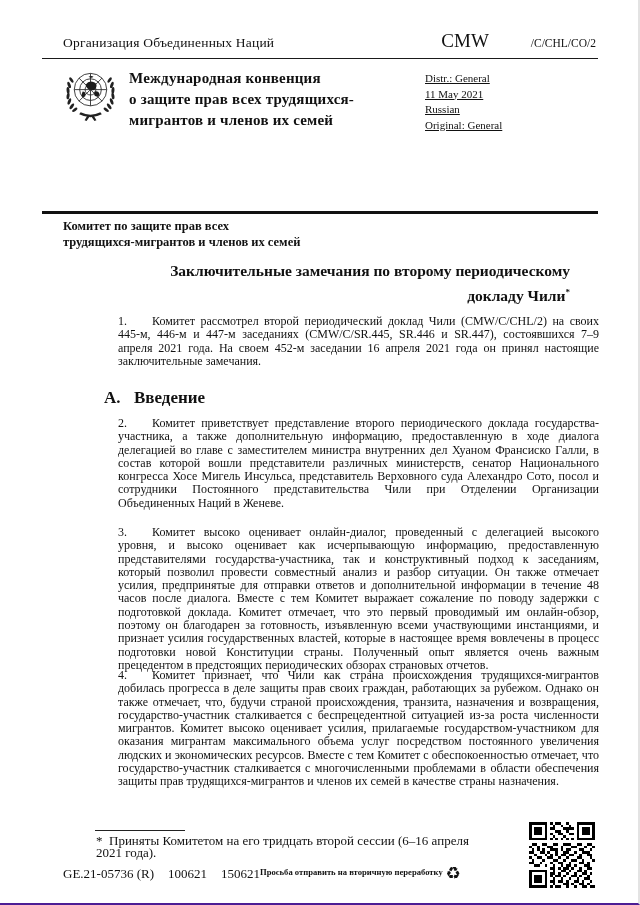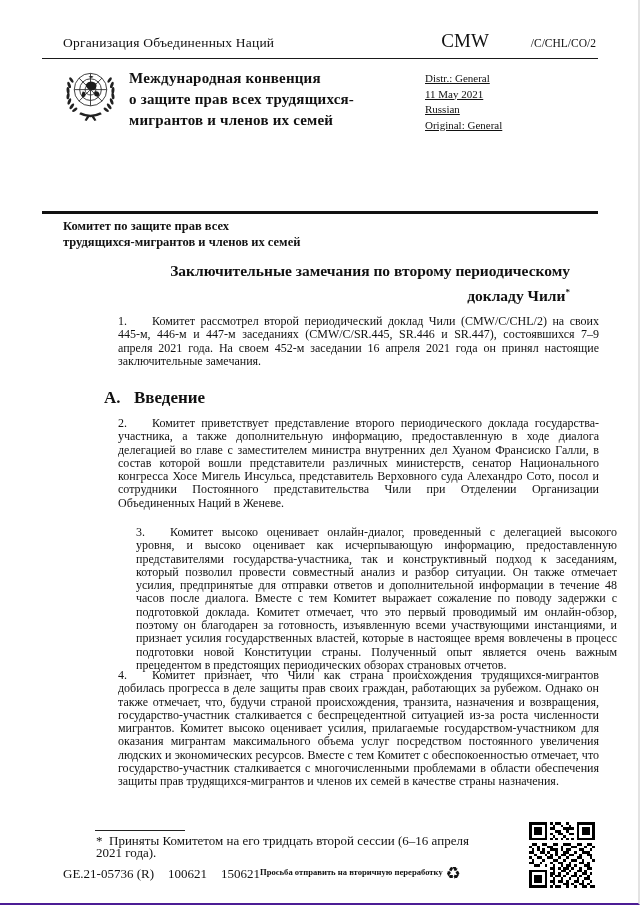--- a/index.html
+++ b/index.html
@@ -24,21 +24,21 @@
 
   .committee { position: absolute; left: 63px; top: 219px; font-weight: bold; font-size: 12.5px; line-height: 15.5px; }
 
   .doc-title { position: absolute; left: 118px; top: 261px; width: 452px; font-weight: bold; font-size: 15.5px; line-height: 20.5px; text-align: right; }
   .doc-title sup { font-size: 9px; vertical-align: super; }
 
   .body-par { position: absolute; left: 118px; width: 481px; font-size: 12px; line-height: 13.3px; text-align: justify; }
   .pnum { display: inline-block; width: 34px; }
   .p1 { top: 315px; }
   .p2 { top: 417px; }
-  .p3 { top: 526px; margin-left: 18px; }
+  .p3 { top: 526px; }
   .p4 { top: 669px; }
 
   .section-head { position: absolute; left: 88px; top: 388px; font-weight: bold; font-size: 17px; margin-left: 16px; }
   .sec-letter { display: inline-block; width: 30px; }
 
   
   .fn-rule { position: absolute; left: 95px; top: 830px; width: 90px; height: 1px; background: #222; }
   .footnote { position: absolute; left: 96px; top: 835px; width: 400px; font-size: 13px; line-height: 12px; }
   .fn-marker { display: inline-block; width: 13px; text-align: left; }
 

